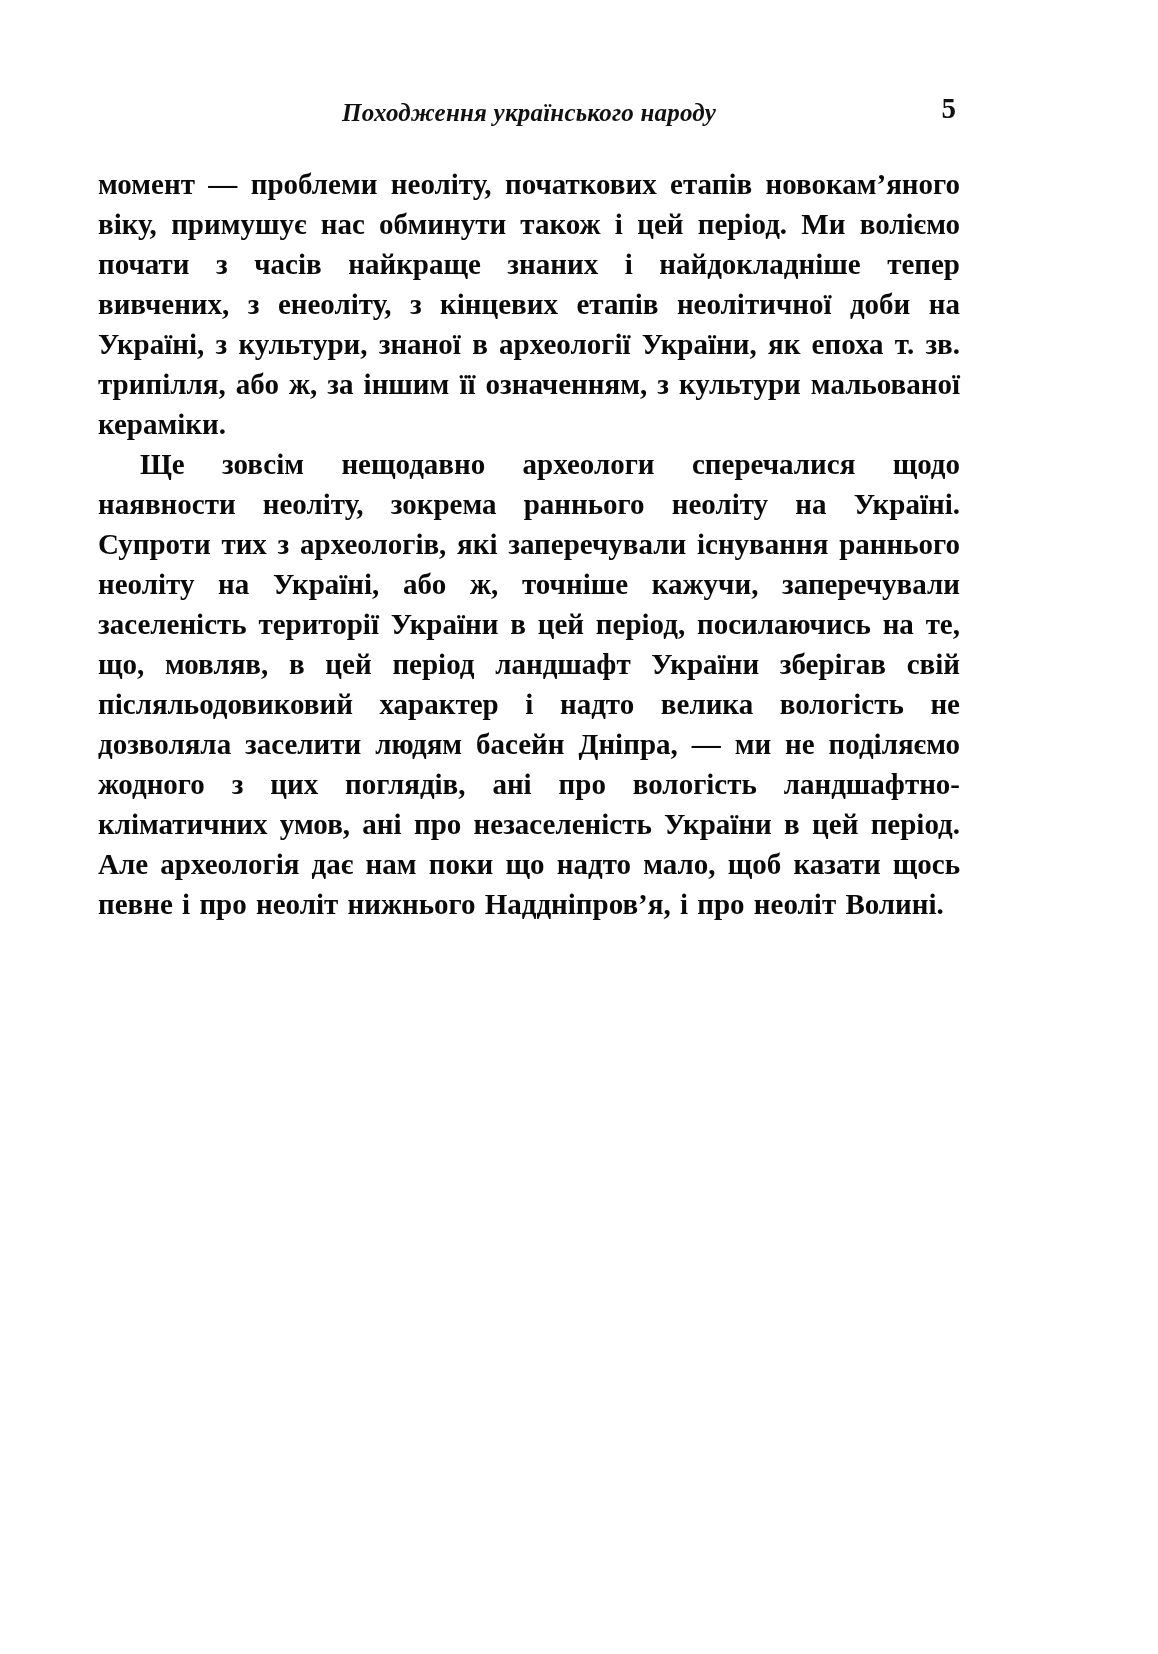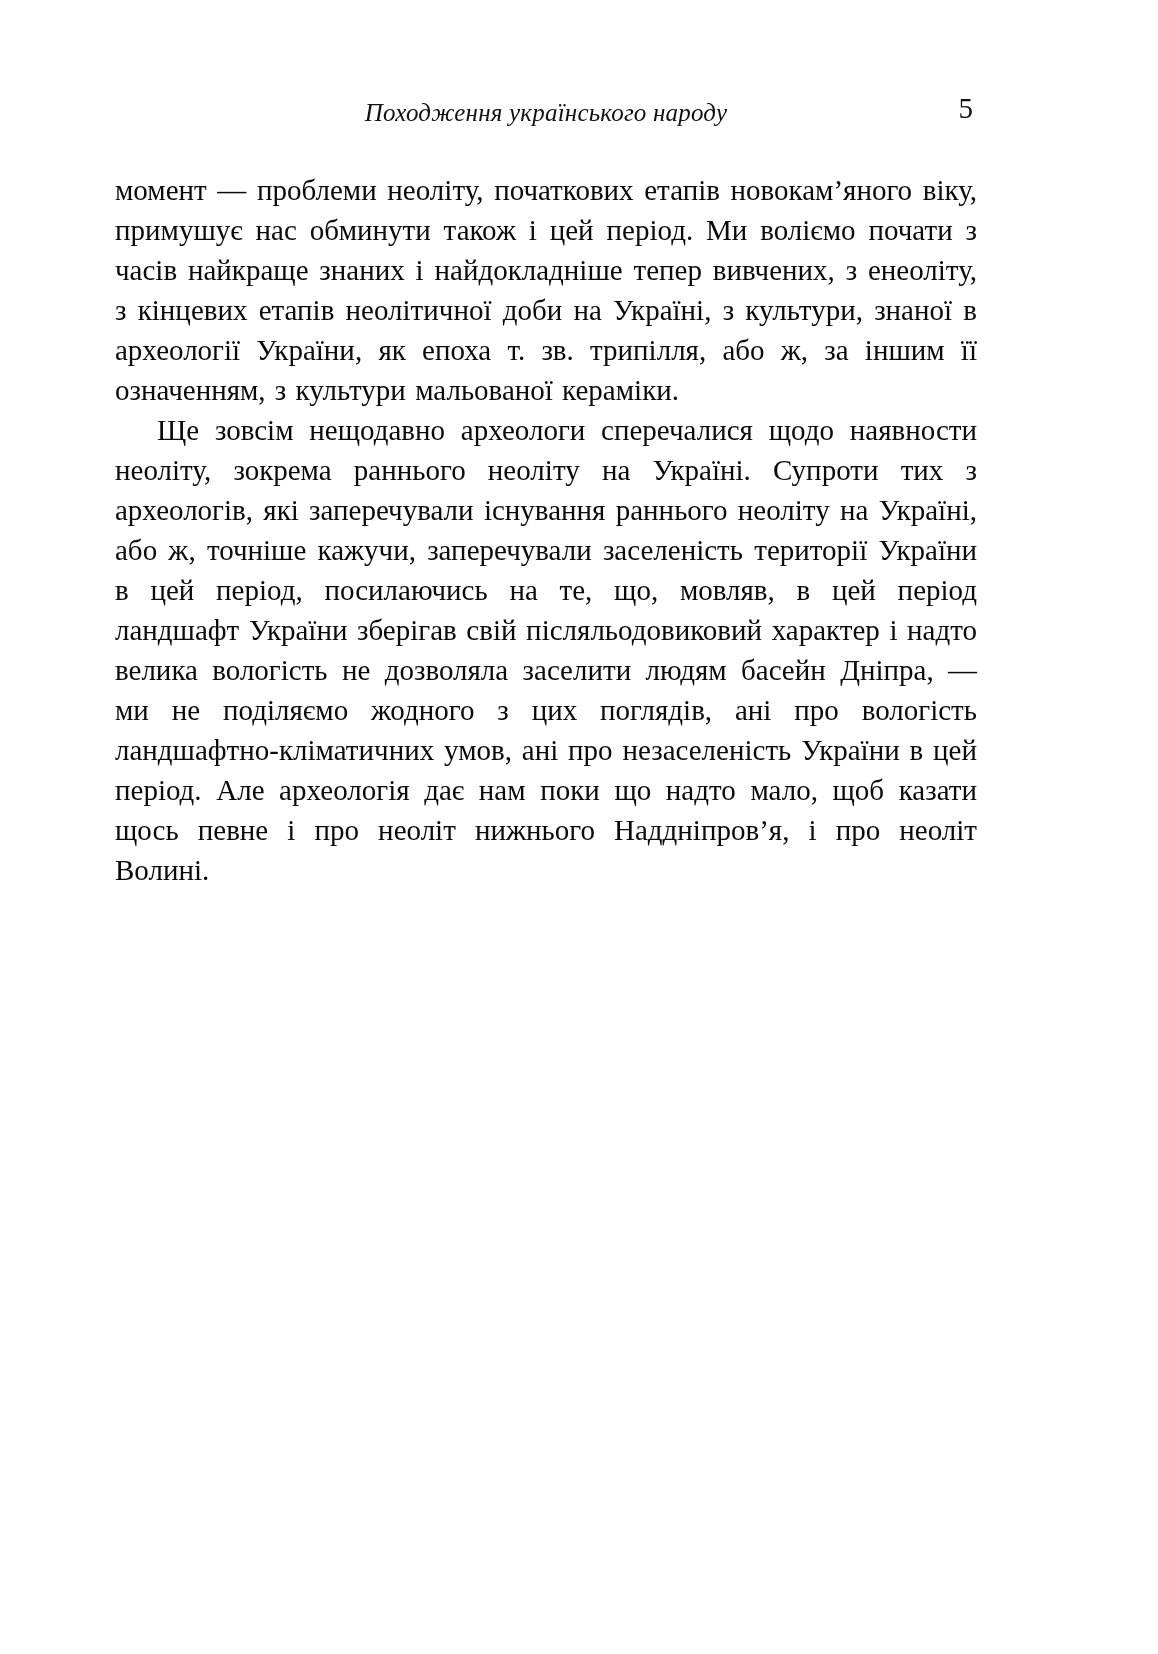--- a/index.html
+++ b/index.html
@@ -12,23 +12,24 @@
     width: 1158px;
     height: 1654px;
     background: #ffffff;
     color: #0a0a0a;
     font-family: "Liberation Serif", "DejaVu Serif", serif;
     box-sizing: border-box;
     overflow: hidden;
   }
   .text-column {
     position: absolute;
-    left: 115px;
+    left: 98px;
     top: 96px;
     width: 862px;
+    font-weight: bold;
   }
   .running-header {
     position: relative;
     width: 100%;
     height: 46px;
   }
   .running-title {
     display: block;
     text-align: center;
     font-style: italic;
@@ -39,21 +40,21 @@
   }
   .page-number {
     position: absolute;
     right: 4px;
     top: -4px;
     font-size: 29px;
     font-style: normal;
     color: #111111;
   }
   .page-body {
-    margin-top: 28px;
+    margin-top: 22px;
   }
   .page-body p {
     margin: 0;
     font-size: 29px;
     line-height: 40px;
     text-align: justify;
     text-align-last: left;
     word-spacing: 2px;
     color: #0a0a0a;
   }

